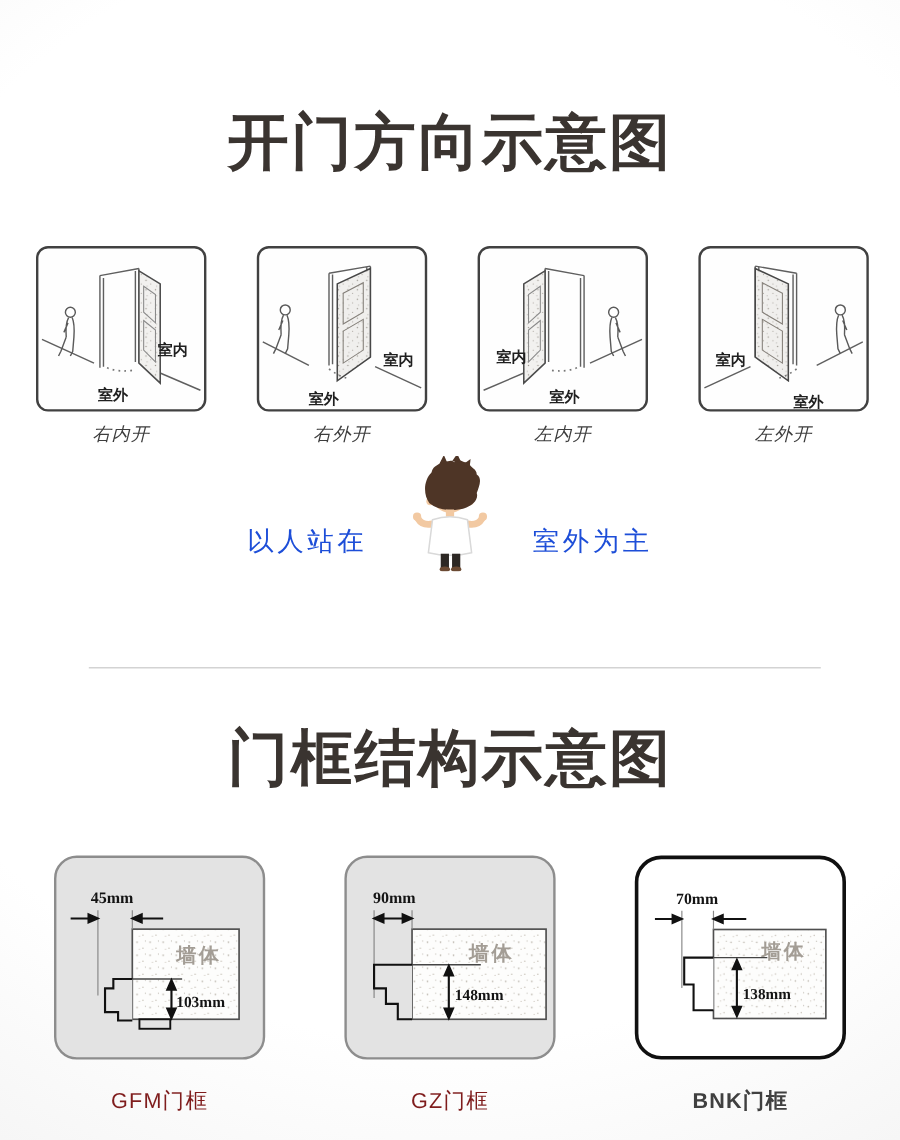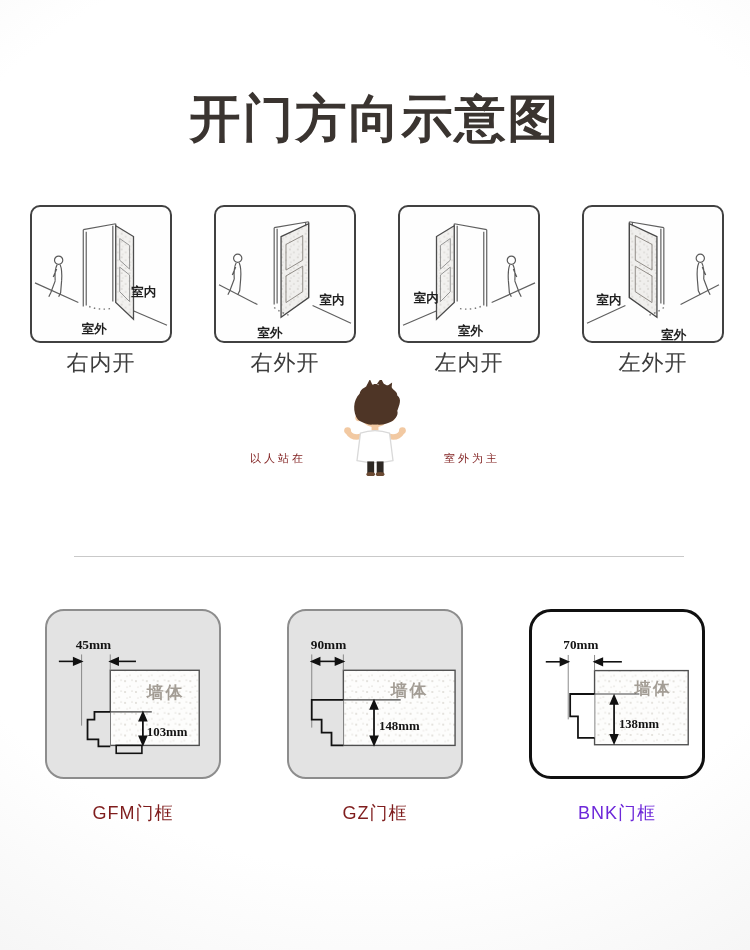--- a/index.html
+++ b/index.html
@@ -23,43 +23,43 @@
   .door-cell{margin:0;display:flex;flex-direction:column;align-items:center;width:142px;}
   .door-box{
     position:relative;width:142px;height:138px;box-sizing:border-box;
     background:#fefefe;border:2px solid #414141;border-radius:10px;
   }
   .door-box svg.scene{position:absolute;left:1px;top:1px;}
   .zone-label{
     position:absolute;font-family:"Liberation Serif","DejaVu Serif",serif;
     font-weight:700;font-size:12.5px;color:#1f1f1f;white-space:nowrap;
   }
-  .door-caption{margin-top:9px;font-size:22px;color:#3d3d3d;line-height:22px;letter-spacing:1px;}
+  .door-caption{margin-top:9px;font-size:15px;color:#3d3d3d;line-height:22px;letter-spacing:1px;font-style:italic;}
   
   .mascot-row{
     margin-top:6px;display:flex;justify-content:center;align-items:flex-end;gap:26px;
   }
-  .mascot-note{font-size:11px;color:#7f1d1d;letter-spacing:3px;padding-bottom:10px;}
+  .mascot-note{font-size:22px;color:#1d4ed8;letter-spacing:3px;padding-bottom:10px;}
   
   .divider{border:none;border-top:1px solid #c9c9c9;margin:80px 66px 0 74px;}
   
   .frame-row{
     margin-top:52px;display:flex;justify-content:center;gap:66px;
   }
   .frame-cell{margin:0;display:flex;flex-direction:column;align-items:center;width:176px;}
   .frame-box{
     width:176px;height:170px;box-sizing:border-box;
     background:#e3e3e3;border:2px solid #8d8d8d;border-radius:19px;
     display:flex;align-items:center;justify-content:center;
   }
   .frame-box.highlight{
     background:#ffffff;border:3.5px solid #101010;border-radius:22px;
   }
   .frame-caption{margin-top:22px;font-size:18px;color:#7f1d1d;line-height:24px;letter-spacing:1px;}
-  .frame-caption.bold{font-weight:400;color:#6d28d9;}
+  .frame-caption.bold{font-weight:700;color:#404040;}
   .dim-text{font-family:"Liberation Serif","DejaVu Serif",serif;font-weight:700;fill:#141414;}
   .wall-text{font-weight:700;fill:#a39d95;letter-spacing:2px;}
 </style>
 </head>
 <body>
 
 <div class="page">
 
   <h1 class="sec-title first">开门方向示意图</h1>
 
@@ -221,20 +221,21 @@
       <rect x="41" y="95" width="8" height="14" fill="#2d2824"></rect>
         <rect x="52" y="95" width="8" height="14" fill="#2d2824"></rect>
       <ellipse cx="45" cy="110" rx="5" ry="2.6" fill="#6b4a33"></ellipse>
         <ellipse cx="56" cy="110" rx="5" ry="2.6" fill="#6b4a33"></ellipse>
     </svg>
     <span class="mascot-note">室外为主</span>
   </div>
 
   <hr class="divider">
 
+  <h1 class="sec-title second">门框结构示意图</h1>
 
   <div class="frame-row">
 
     <figure class="frame-cell">
       <div class="frame-box">
         <svg width="174" height="164" viewBox="0 0 174 164">
           <defs>
             <pattern id="w1" width="11" height="11" patternUnits="userSpaceOnUse">
               <rect width="11" height="11" fill="#fdfdfc"></rect>
               <circle cx="2" cy="3" r="0.7" fill="#b8b2a8"></circle>

